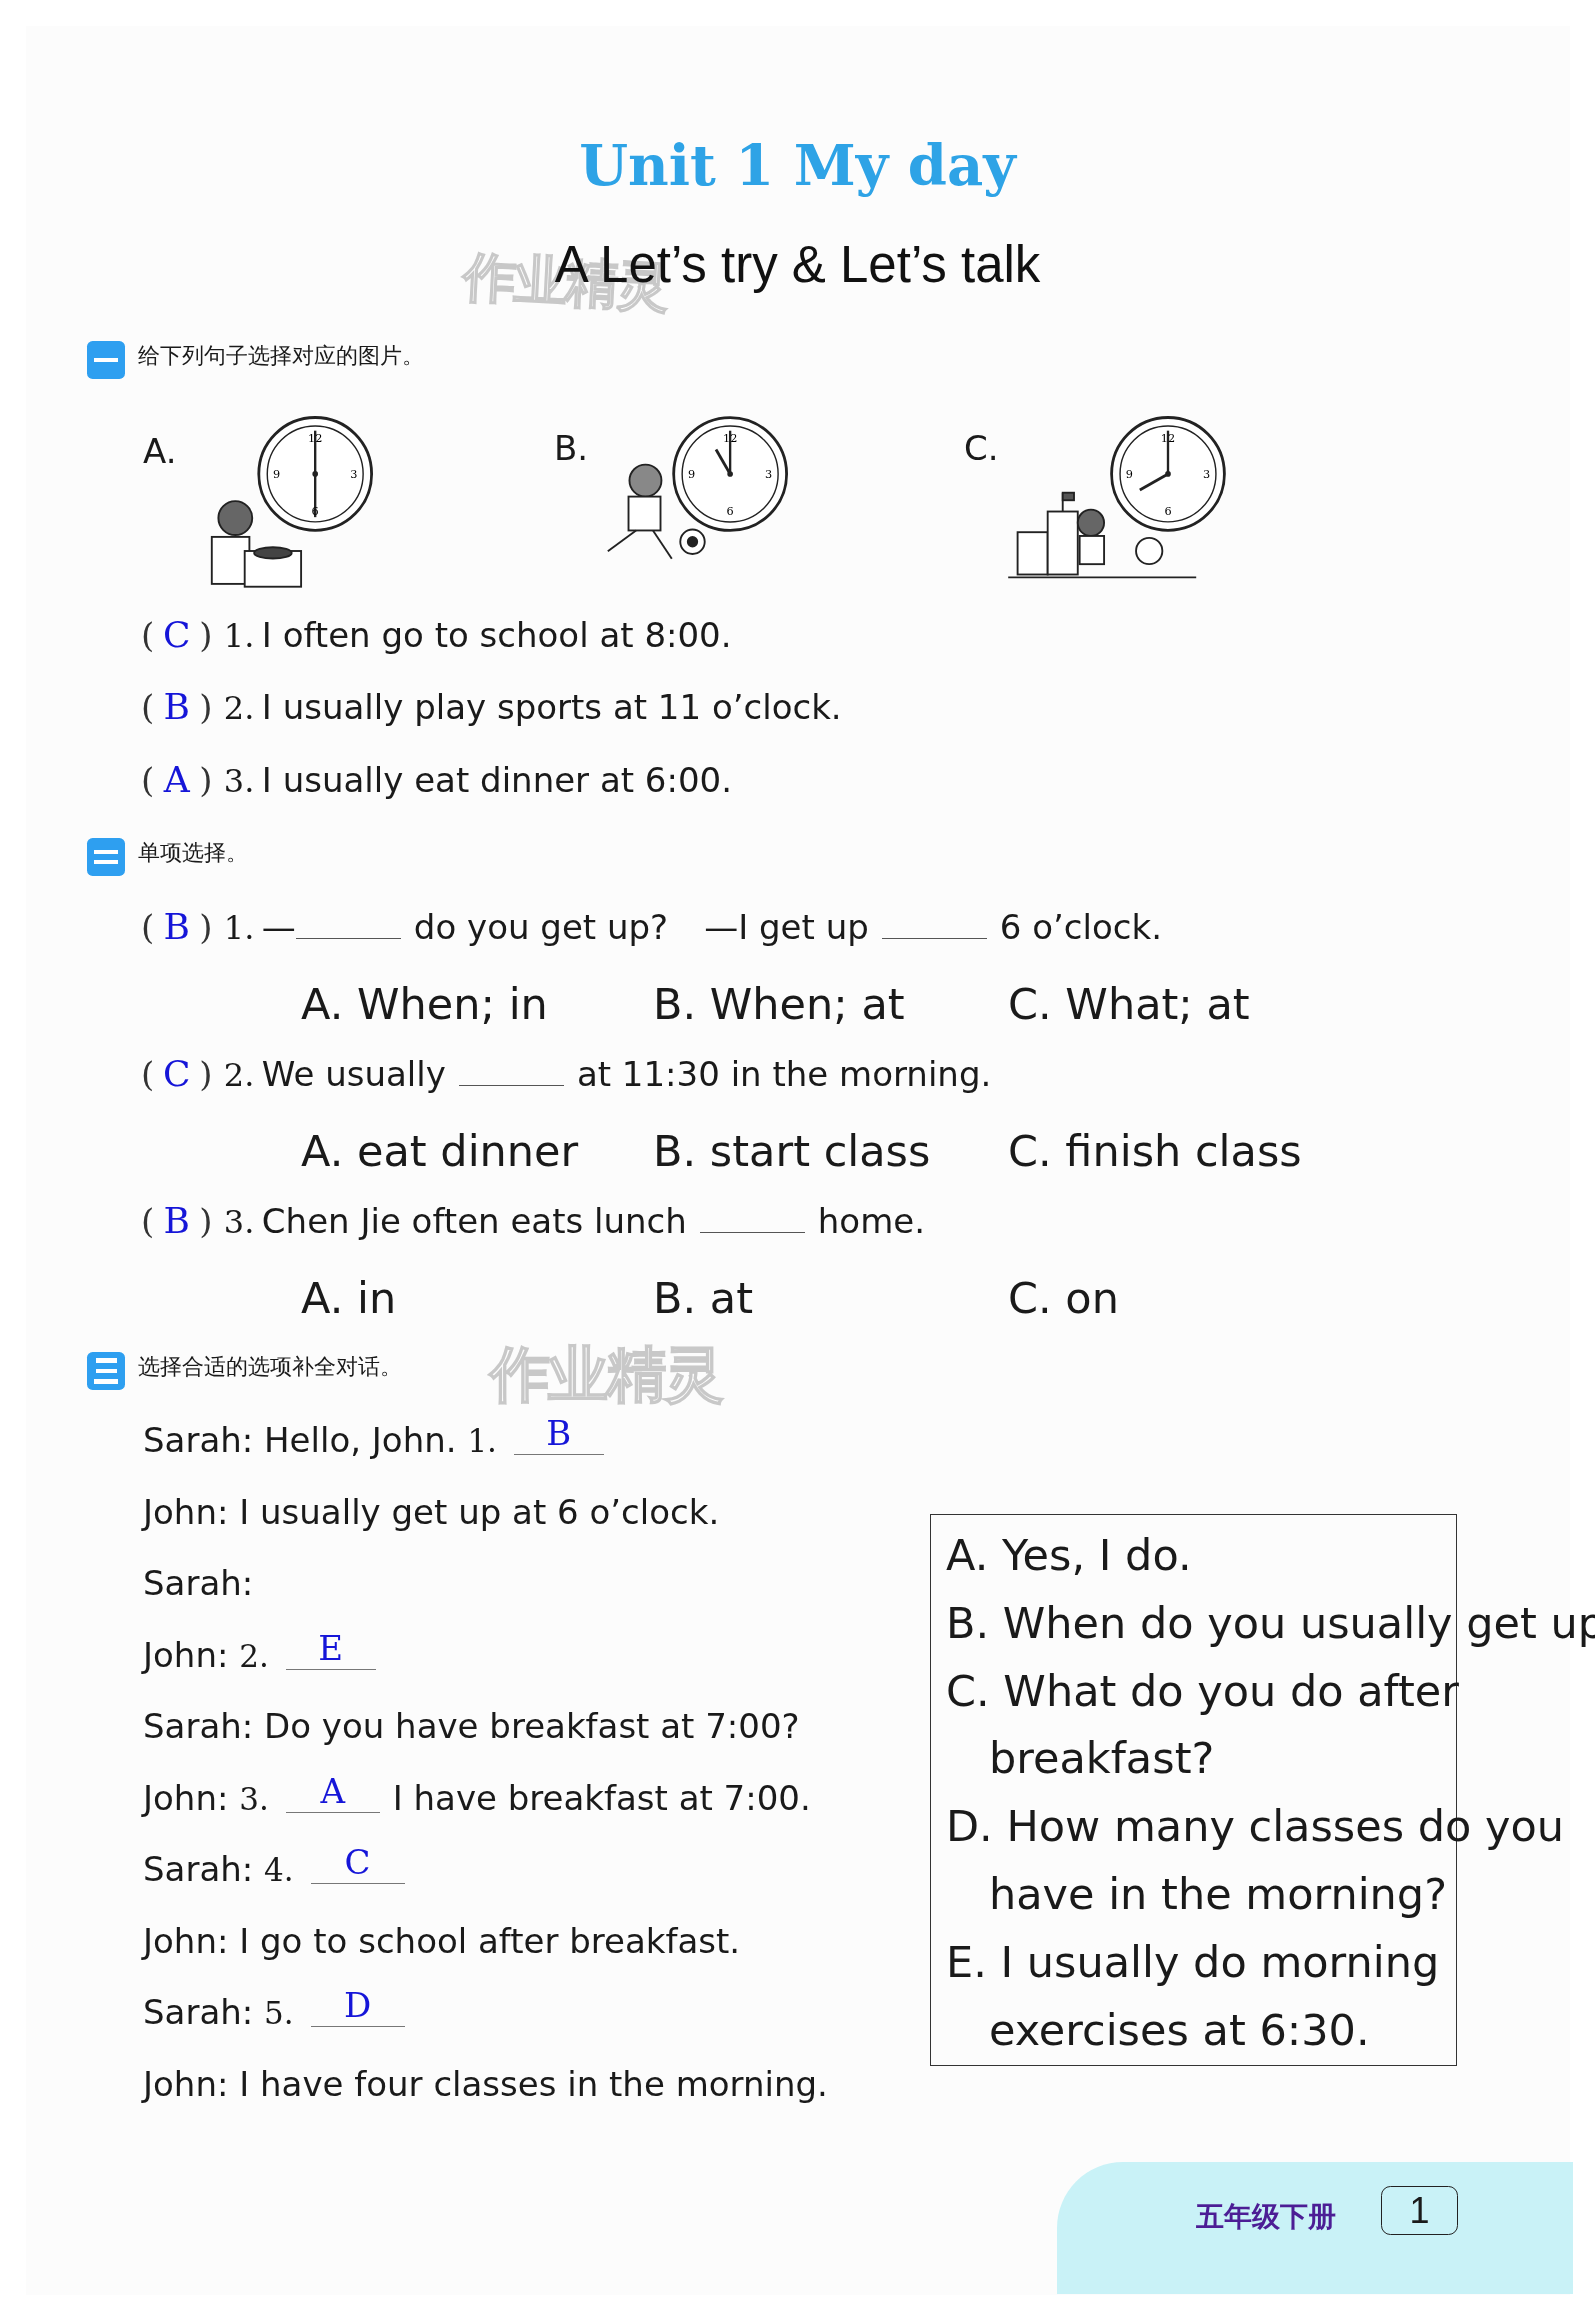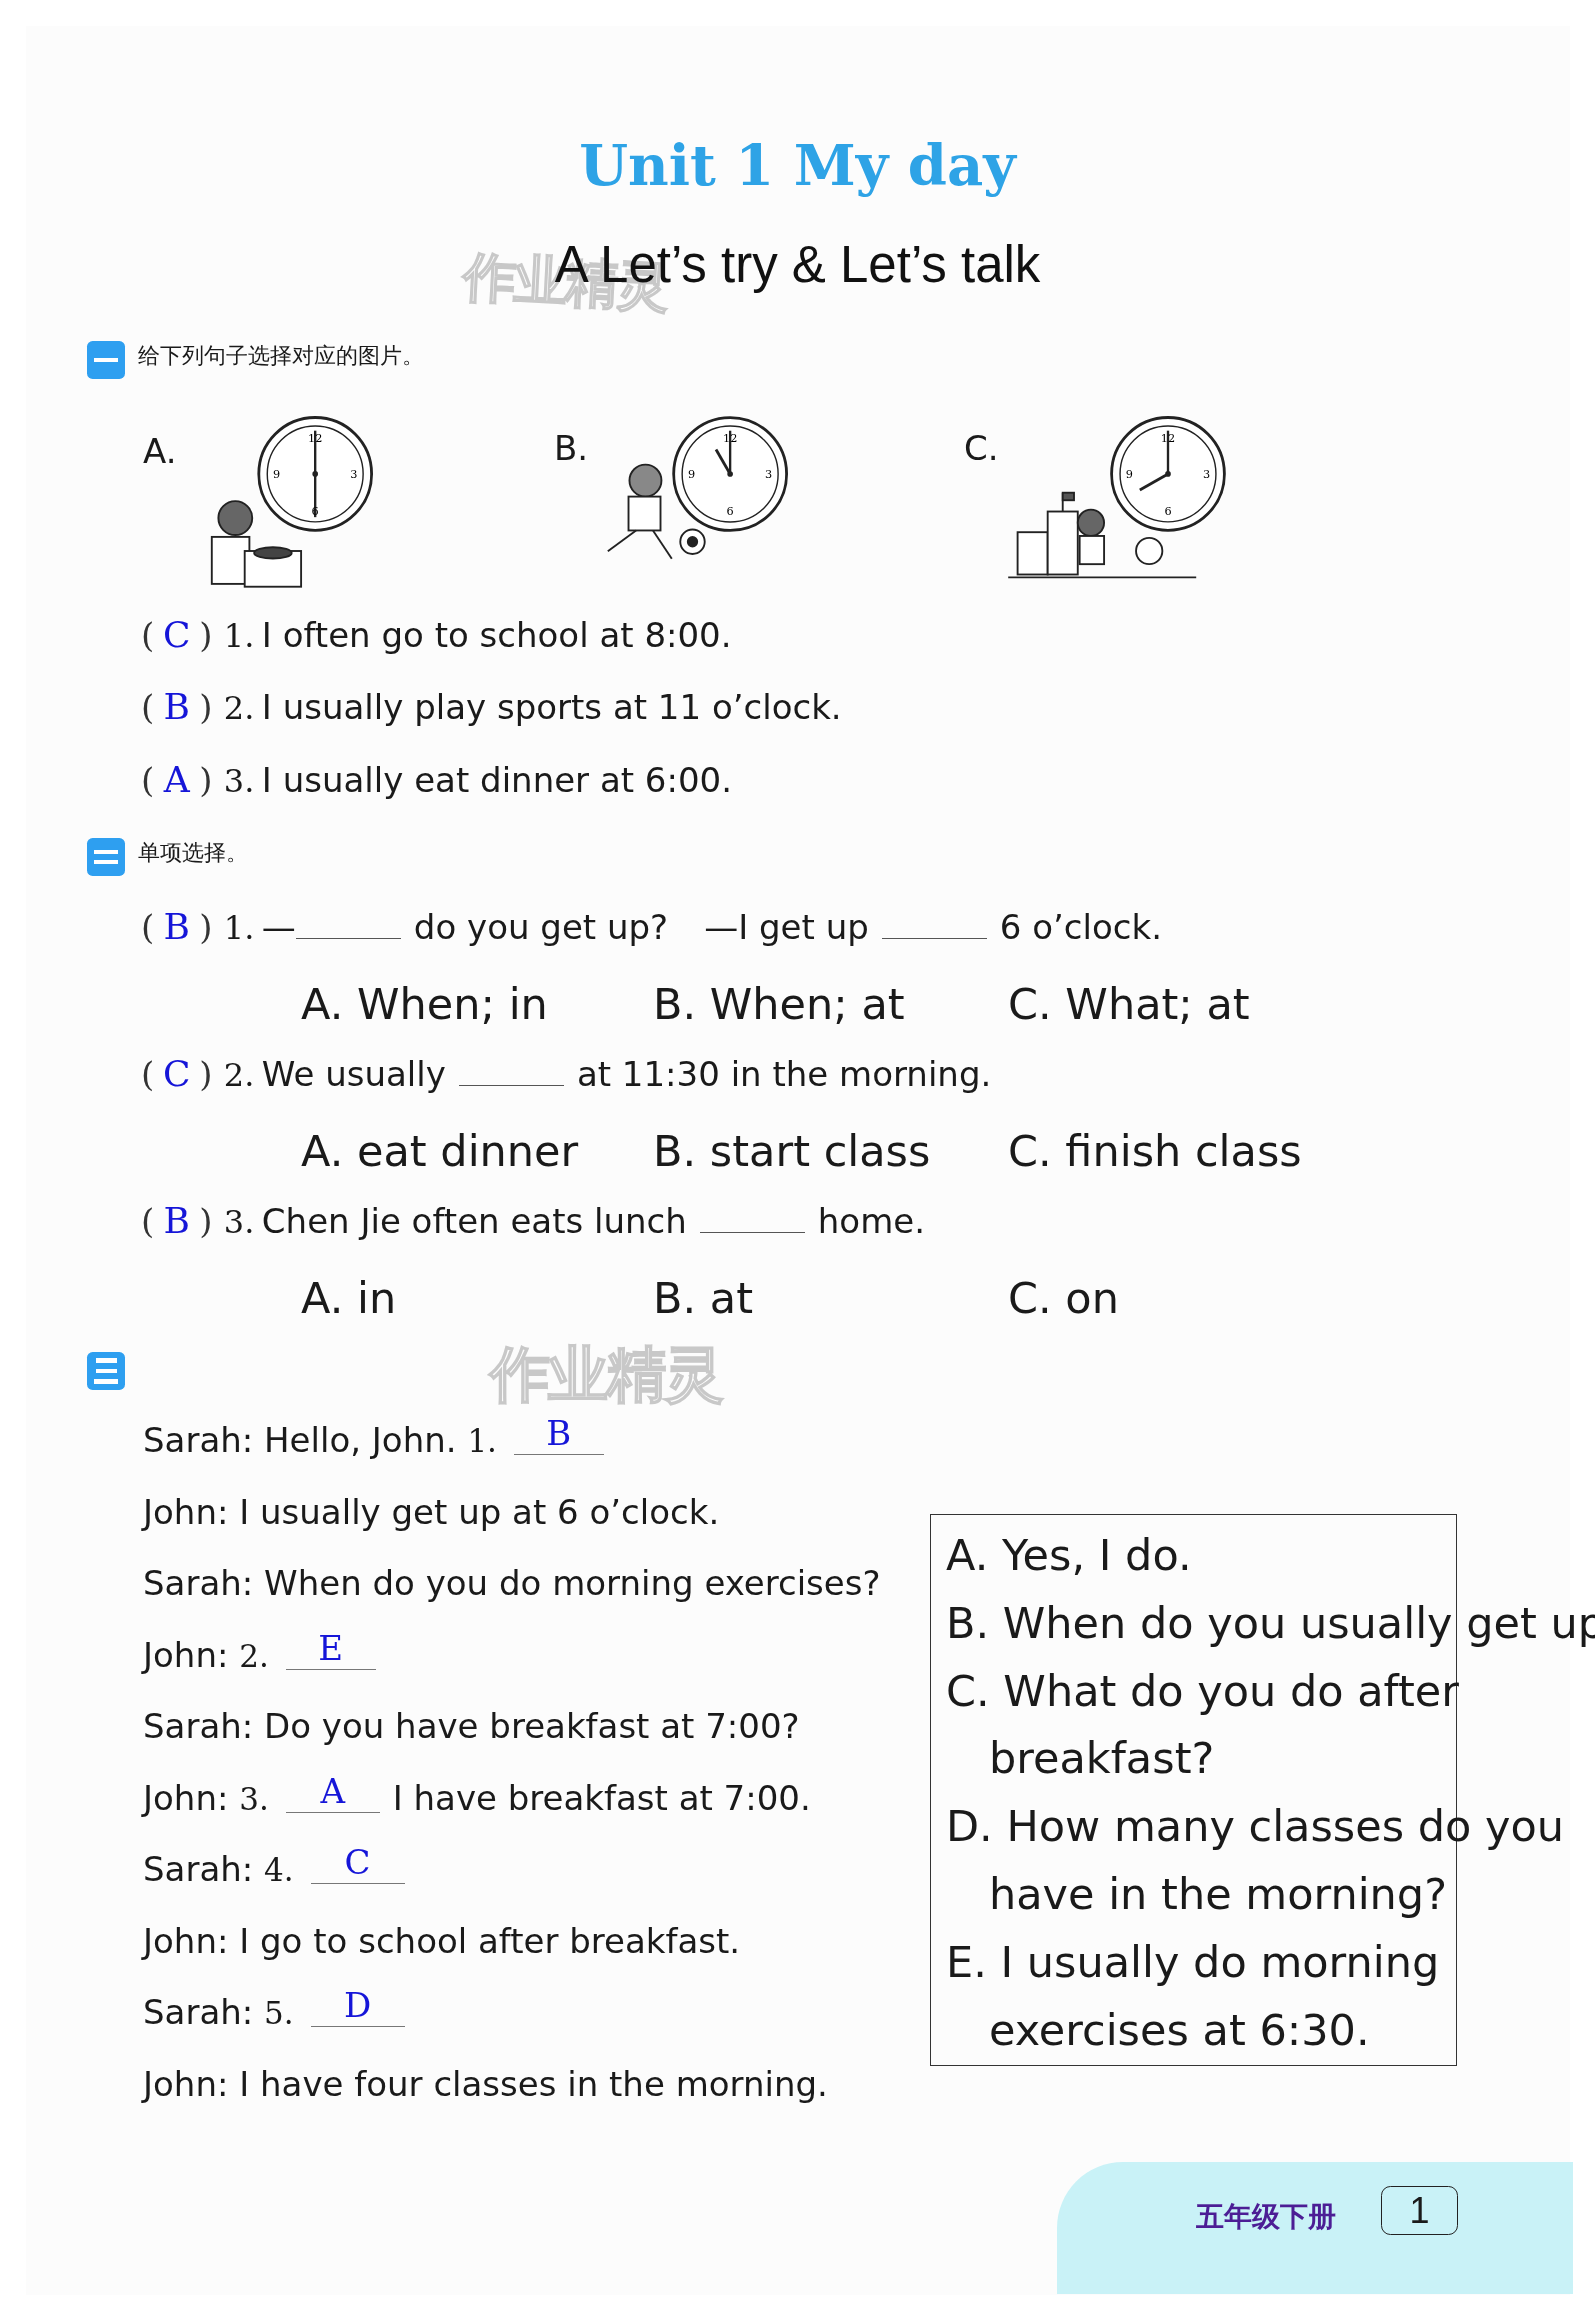--- a/index.html
+++ b/index.html
@@ -210,32 +210,33 @@
 <div class="abs opt" style="left:301px; top:1273px;">A. in</div>
 <div class="abs opt" style="left:653px; top:1273px;">B. at</div>
 <div class="abs opt" style="left:1008px; top:1273px;">C. on</div>
 
 <div class="abs sec-head" style="left:87px; top:1352px;">
   <div class="sec-icon">
       <i style="width:21px;"></i>
       <i style="width:21px;"></i>
       <i></i>
     </div>
+  <span>选择合适的选项补全对话。</span>
 </div>
 <div class="abs watermark wm2">作业精灵</div>
 
 <div class="abs dlg" style="left:143px; top:1420px;">
   <span>Sarah:</span>&nbsp;<span>Hello, John.</span>&nbsp;<span class="qnum" style="font-size:31px;">1.</span>
   <span class="fill" style="width:90px;">B</span>
 </div>
 <div class="abs dlg" style="left:143px; top:1492px;">
   <span>John:</span>&nbsp;<span>I usually get up at 6 o’clock.</span>
 </div>
 <div class="abs dlg" style="left:143px; top:1563px;">
-  <span>Sarah:</span>&nbsp;<span>When do you do morning exercises?</span>
+  <span>Sarah:</span>&nbsp;
 </div>
 <div class="abs dlg" style="left:143px; top:1635px;">
   <span>John:</span>&nbsp;<span class="qnum" style="font-size:31px;">2.</span>
   <span class="fill" style="width:90px;">E</span>
 </div>
 <div class="abs dlg" style="left:143px; top:1706px;">
   <span>Sarah:</span>&nbsp;<span>Do you have breakfast at 7:00?</span>
 </div>
 <div class="abs dlg" style="left:143px; top:1778px;">
   <span>John:</span>&nbsp;<span class="qnum" style="font-size:31px;">3.</span>

